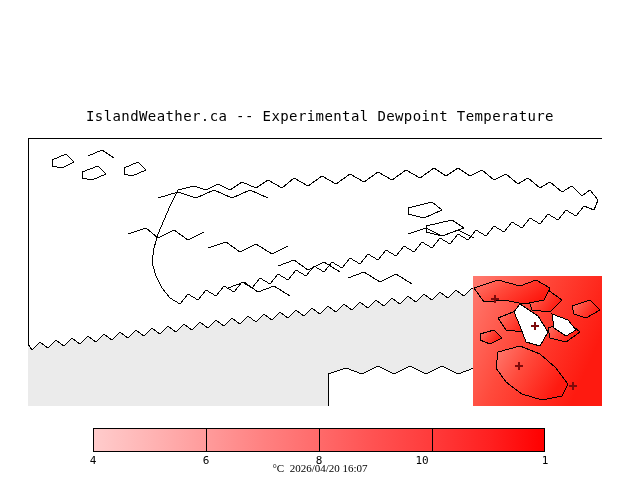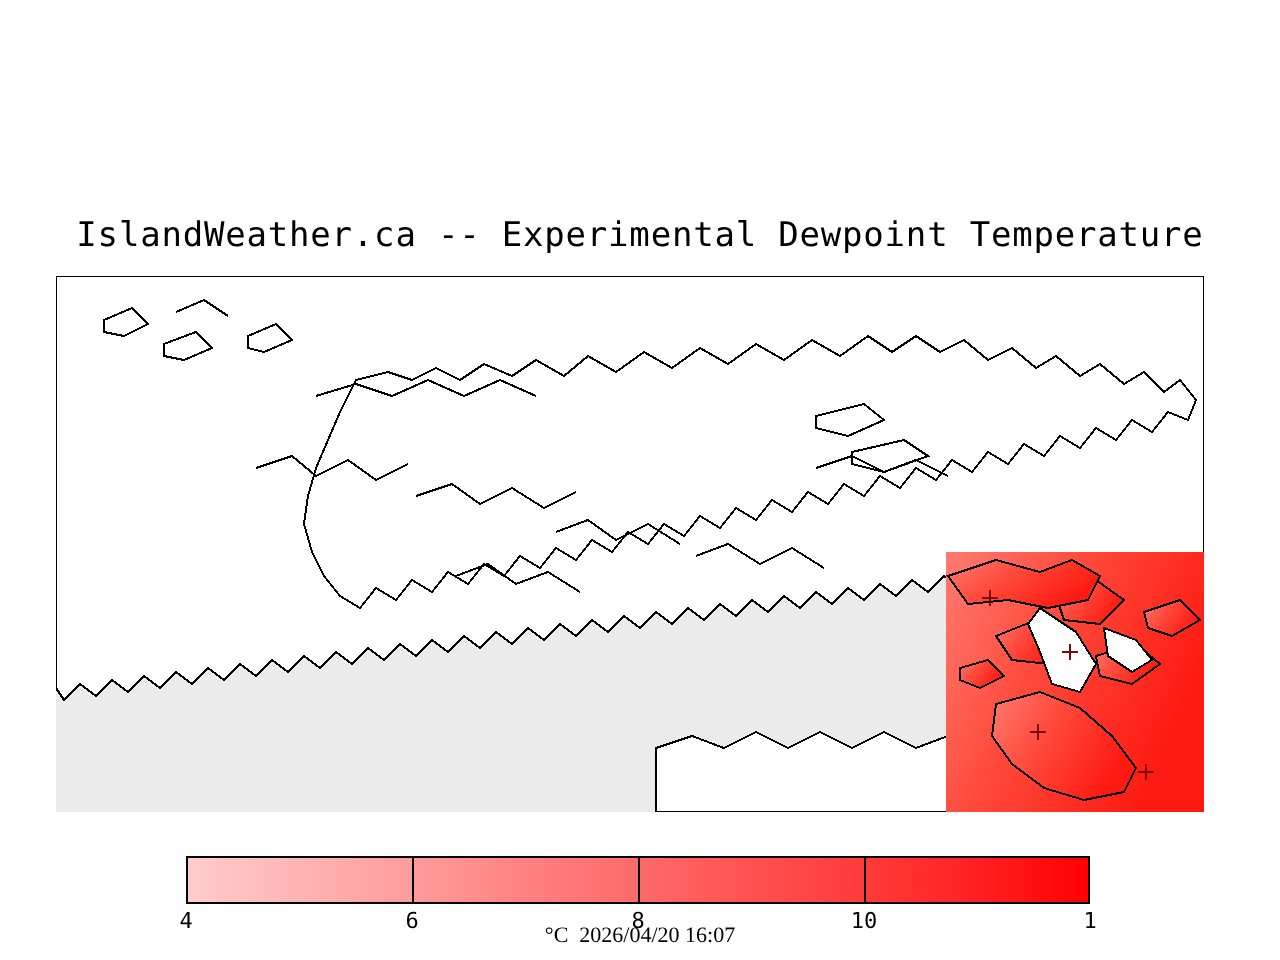--- a/index.html
+++ b/index.html
@@ -17,21 +17,21 @@
   }
 
   
   #title {
     position: absolute;
     left: 0;
     top: 108px;
     width: 640px;
     text-align: center;
     font-family: "DejaVu Sans Mono", monospace;
-    font-size: 17px;
+    font-size: 14px;
     letter-spacing: 0.4px;
     color: #000000;
     white-space: pre;
   }
 
   
   #map-panel {
     position: absolute;
     left: 28px;
     top: 138px;
@@ -241,16 +241,16 @@
 <div id="colorbar-wrap">
   <div id="colorbar-gradient" style="background: linear-gradient(to right, #ffcccc 0%, #ffb5b5 12%, #ff9b9b 25%, #ff8080 38%, #ff6a6a 50%, #ff5252 62%, #ff3b3b 75%, #ff2020 88%, #ff0000 100%);"></div>
   <div class="cbar-tick" style="left:113px;"></div>
   <div class="cbar-tick" style="left:226px;"></div>
   <div class="cbar-tick" style="left:339px;"></div>
 </div>
 
 <div class="cbar-label" style="left:83px;  width:20px;">4</div>
 <div class="cbar-label" style="left:196px; width:20px;">6</div>
 <div class="cbar-label" style="left:309px; width:20px;">8</div>
-<div class="cbar-label" style="left:422px; width:20px;">10</div>
+<div class="cbar-label" style="left:412px; width:20px;">10</div>
 <div class="cbar-label" style="left:535px; width:20px;">1</div>
 
 <div id="cbar-caption">°C  2026/04/20 16:07</div>
 
 </body></html>

